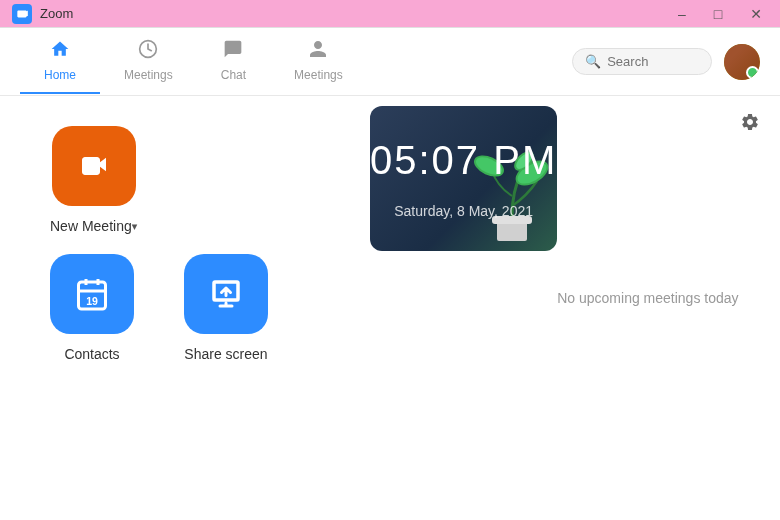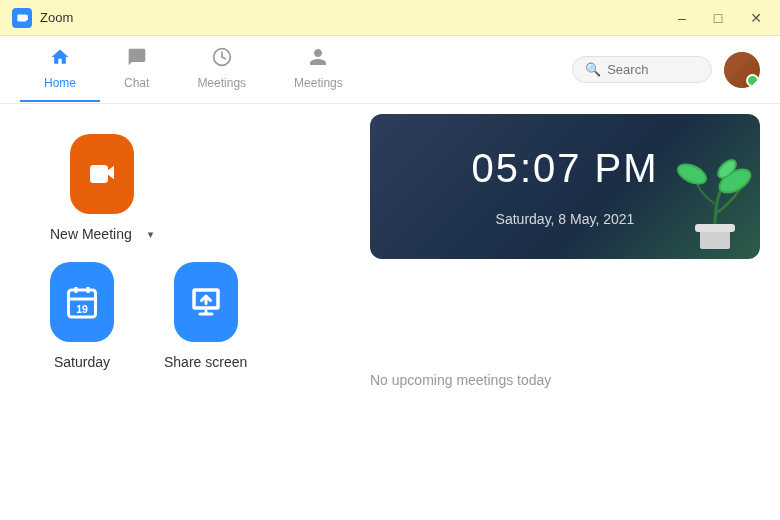--- a/index.html
+++ b/index.html
@@ -8,22 +8,22 @@
       height: 520px;
       font-family: -apple-system, BlinkMacSystemFont, 'Segoe UI', sans-serif;
       background: #f0f0f0;
       overflow: hidden;
       display: flex;
       flex-direction: column;
     }
 
     
     .title-bar {
-      background: #fef9c3;
-      height: 36px;
+      background: #f9a8d4;
+      height: 28px;
       display: flex;
       align-items: center;
       justify-content: space-between;
       padding: 12px 12px;
       border-bottom: 1px solid #e0e0e0;
       flex-shrink: 0;
     }
     .title-bar-left {
       display: flex;
       align-items: center;
@@ -191,55 +191,54 @@
 
     .action-item {
       display: flex;
       flex-direction: column;
       align-items: center;
       gap: 12px;
       cursor: pointer;
     }
 
     .action-btn {
-      width: 64px;
+      width: 84px;
       height: 80px;
       border-radius: 20px;
       display: flex;
       align-items: center;
       justify-content: center;
       cursor: pointer;
       border: none;
       position: relative;
     }
 
     .btn-orange { background: #e8600a; }
     .btn-blue { background: #2d8cff; }
 
     .action-btn svg { width: 36px; height: 36px; fill: white; }
 
     .action-label {
       font-size: 14px;
       color: #333;
       display: flex;
       align-items: center;
-      gap: 16px;
+      gap: 0;
     }
 
     .action-label .chevron {
       font-size: 11px;
       color: #555;
     }
 
     
     .right-panel {
       flex: 1;
       padding: 0 20px 20px 0;
       display: flex;
-      flex-direction: column;
     }
 
     .clock-card {
       margin-top: 10px;
       background: linear-gradient(135deg, #2c3e5a 0%, #1a2d45 60%, #2c5d4a 100%);
       border-radius: 12px;
       height: 145px;
       display: flex;
       align-items: center;
       justify-content: center;
@@ -304,39 +303,39 @@
 <div class="nav-bar">
   <div class="nav-tabs">
 
     <div class="nav-tab active">
       <span class="tab-icon">
         <svg width="20" height="20" viewBox="0 0 24 24" fill="#2d8cff">
           <path d="M10 20v-6h4v6h5v-8h3L12 3 2 12h3v8z"></path>
         </svg>
       </span>
       <span class="tab-label">Home</span>
-    </div>
-
-    <div class="nav-tab">
-      <span class="tab-icon">
-        <svg width="20" height="20" viewBox="0 0 24 24" fill="#999">
-          <path d="M20 2H4c-1.1 0-2 .9-2 2v18l4-4h14c1.1 0 2-.9 2-2V4c0-1.1-.9-2-2-2z"></path>
-        </svg>
-      </span>
-      <span class="tab-label">Chat</span>
     </div>
 
     <div class="nav-tab">
       <span class="tab-icon">
         <svg width="20" height="20" viewBox="0 0 24 24" fill="#999">
           <circle cx="12" cy="12" r="10" fill="none" stroke="#999" stroke-width="2"></circle>
           <path d="M12 6v6l4 2" stroke="#999" stroke-width="2" fill="none" stroke-linecap="round"></path>
         </svg>
       </span>
       <span class="tab-label">Meetings</span>
+    </div>
+
+    <div class="nav-tab">
+      <span class="tab-icon">
+        <svg width="20" height="20" viewBox="0 0 24 24" fill="#999">
+          <path d="M20 2H4c-1.1 0-2 .9-2 2v18l4-4h14c1.1 0 2-.9 2-2V4c0-1.1-.9-2-2-2z"></path>
+        </svg>
+      </span>
+      <span class="tab-label">Chat</span>
     </div>
 
     <div class="nav-tab">
       <span class="tab-icon">
         <svg width="20" height="20" viewBox="0 0 24 24" fill="#999">
           <path d="M12 12c2.7 0 4.8-2.1 4.8-4.8S14.7 2.4 12 2.4 7.2 4.5 7.2 7.2 9.3 12 12 12zm0 2.4c-3.2 0-9.6 1.6-9.6 4.8v2.4h19.2v-2.4c0-3.2-6.4-4.8-9.6-4.8z"></path>
         </svg>
       </span>
       <span class="tab-label">Meetings</span>
     </div>
@@ -385,21 +384,21 @@
 
       <div class="action-item">
         <button class="action-btn btn-blue">
           <svg viewBox="0 0 24 24" fill="white">
             <rect x="3" y="4" width="18" height="18" rx="2" fill="none" stroke="white" stroke-width="2"></rect>
             <path d="M16 2v4M8 2v4M3 10h18" stroke="white" stroke-width="2" fill="none"></path>
             <text x="12" y="19" text-anchor="middle" font-size="7" font-weight="bold" fill="white">19</text>
           </svg>
         </button>
         <span class="action-label">
-          <span>Saturday</span>
+          <span>Contacts</span>
         </span>
       </div>
 
       <div class="action-item">
         <button class="action-btn btn-blue">
           <svg viewBox="0 0 24 24" fill="white">
             <path d="M4 4h16v12H4V4zm8 14v2m-4 0h8M12 8v5m-3-2l3-3 3 3" stroke="white" stroke-width="2" fill="none" stroke-linecap="round" stroke-linejoin="round"></path>
             <rect x="4" y="4" width="16" height="12" rx="1" fill="none" stroke="white" stroke-width="2"></rect>
           </svg>
         </button>

